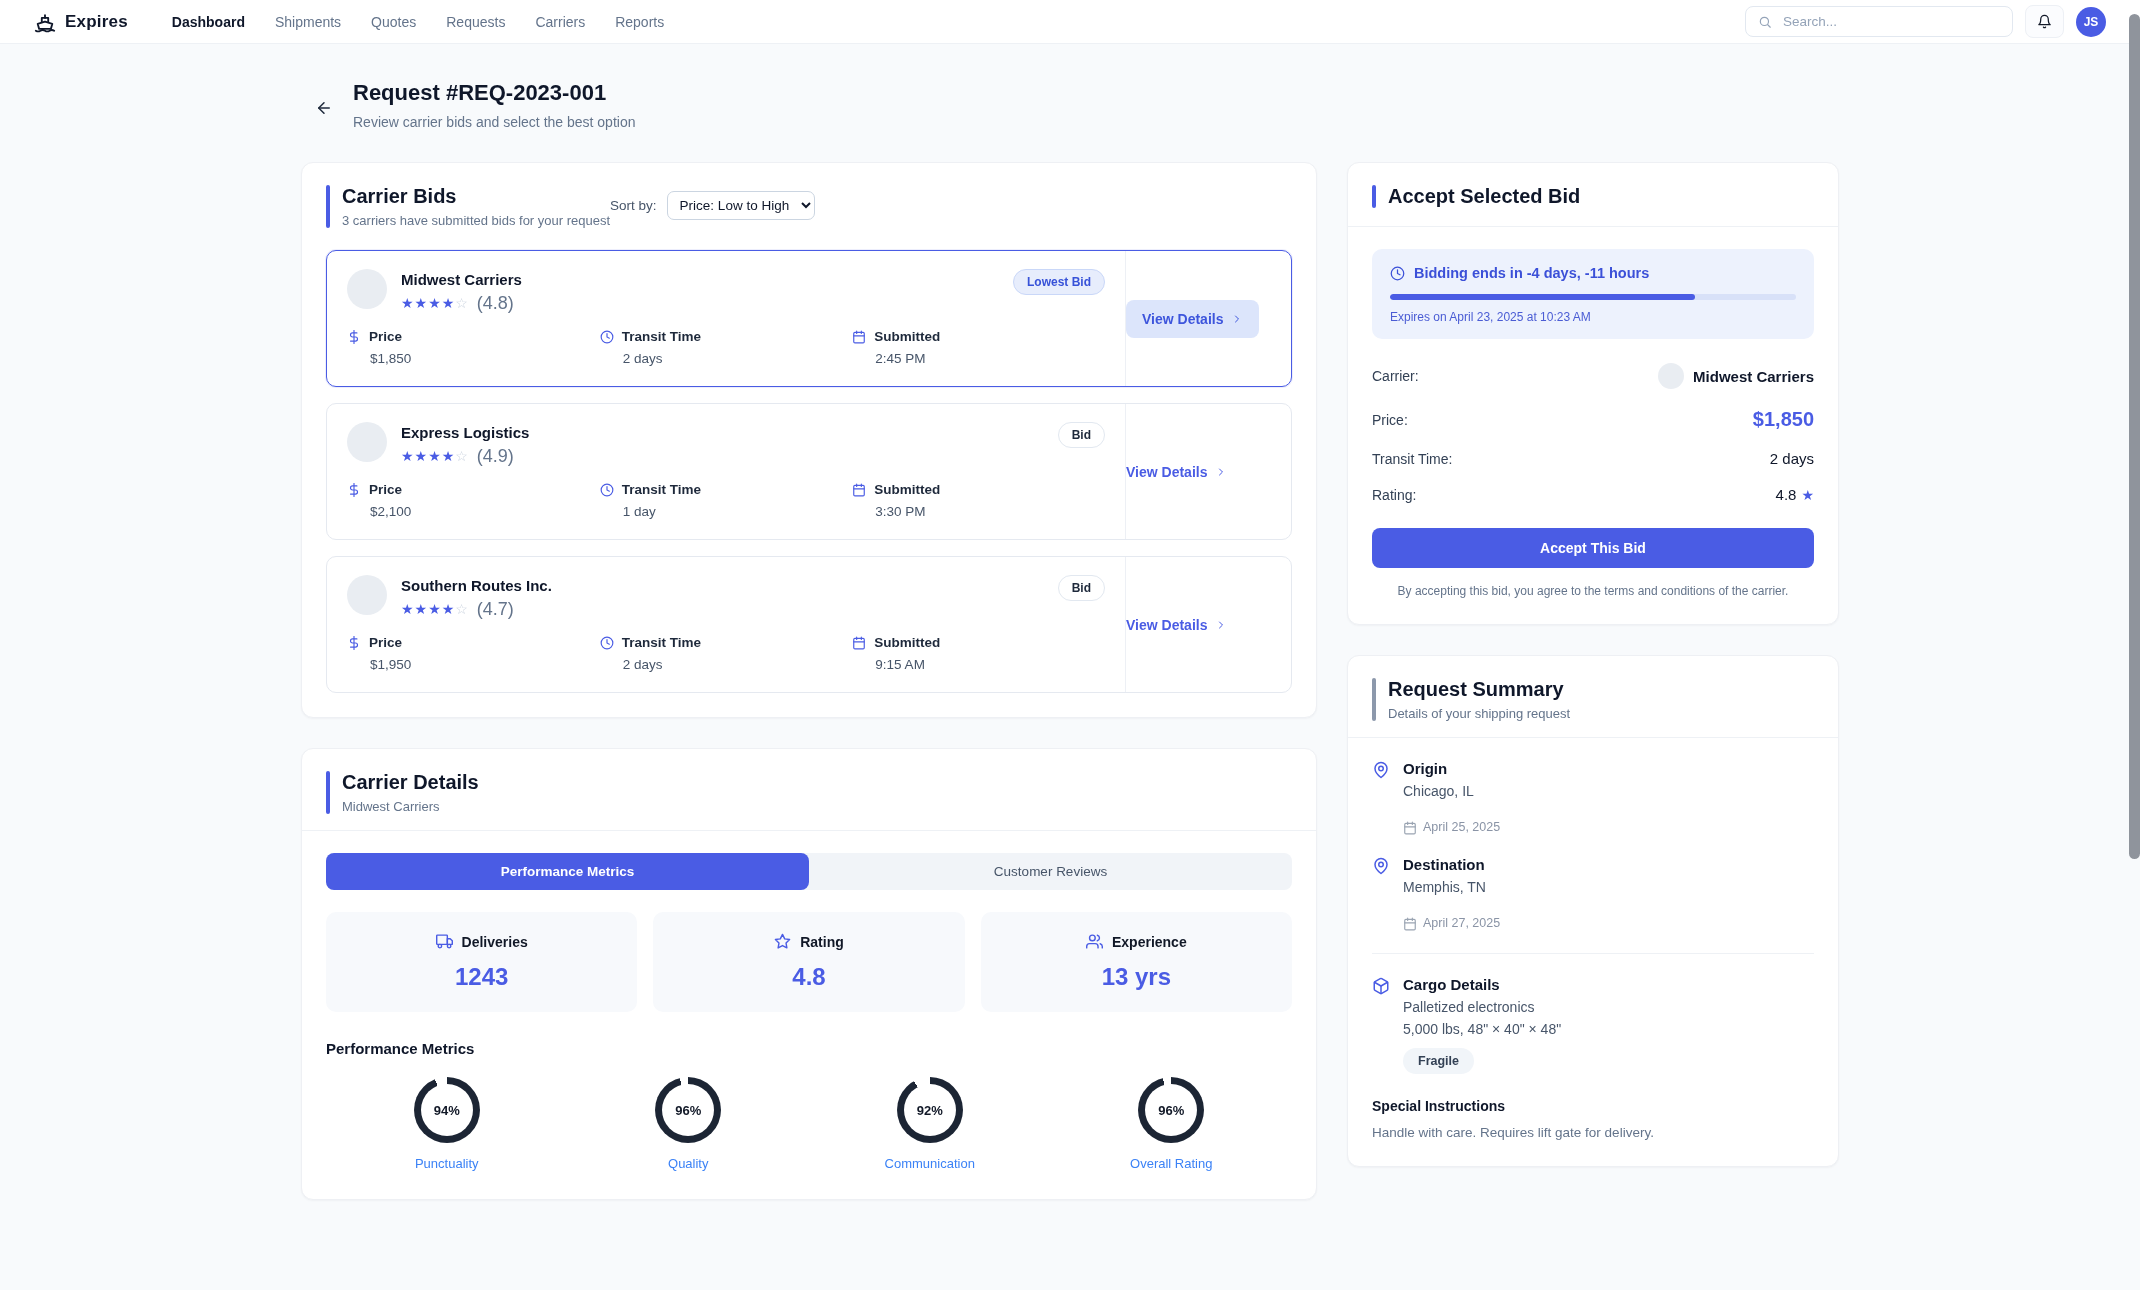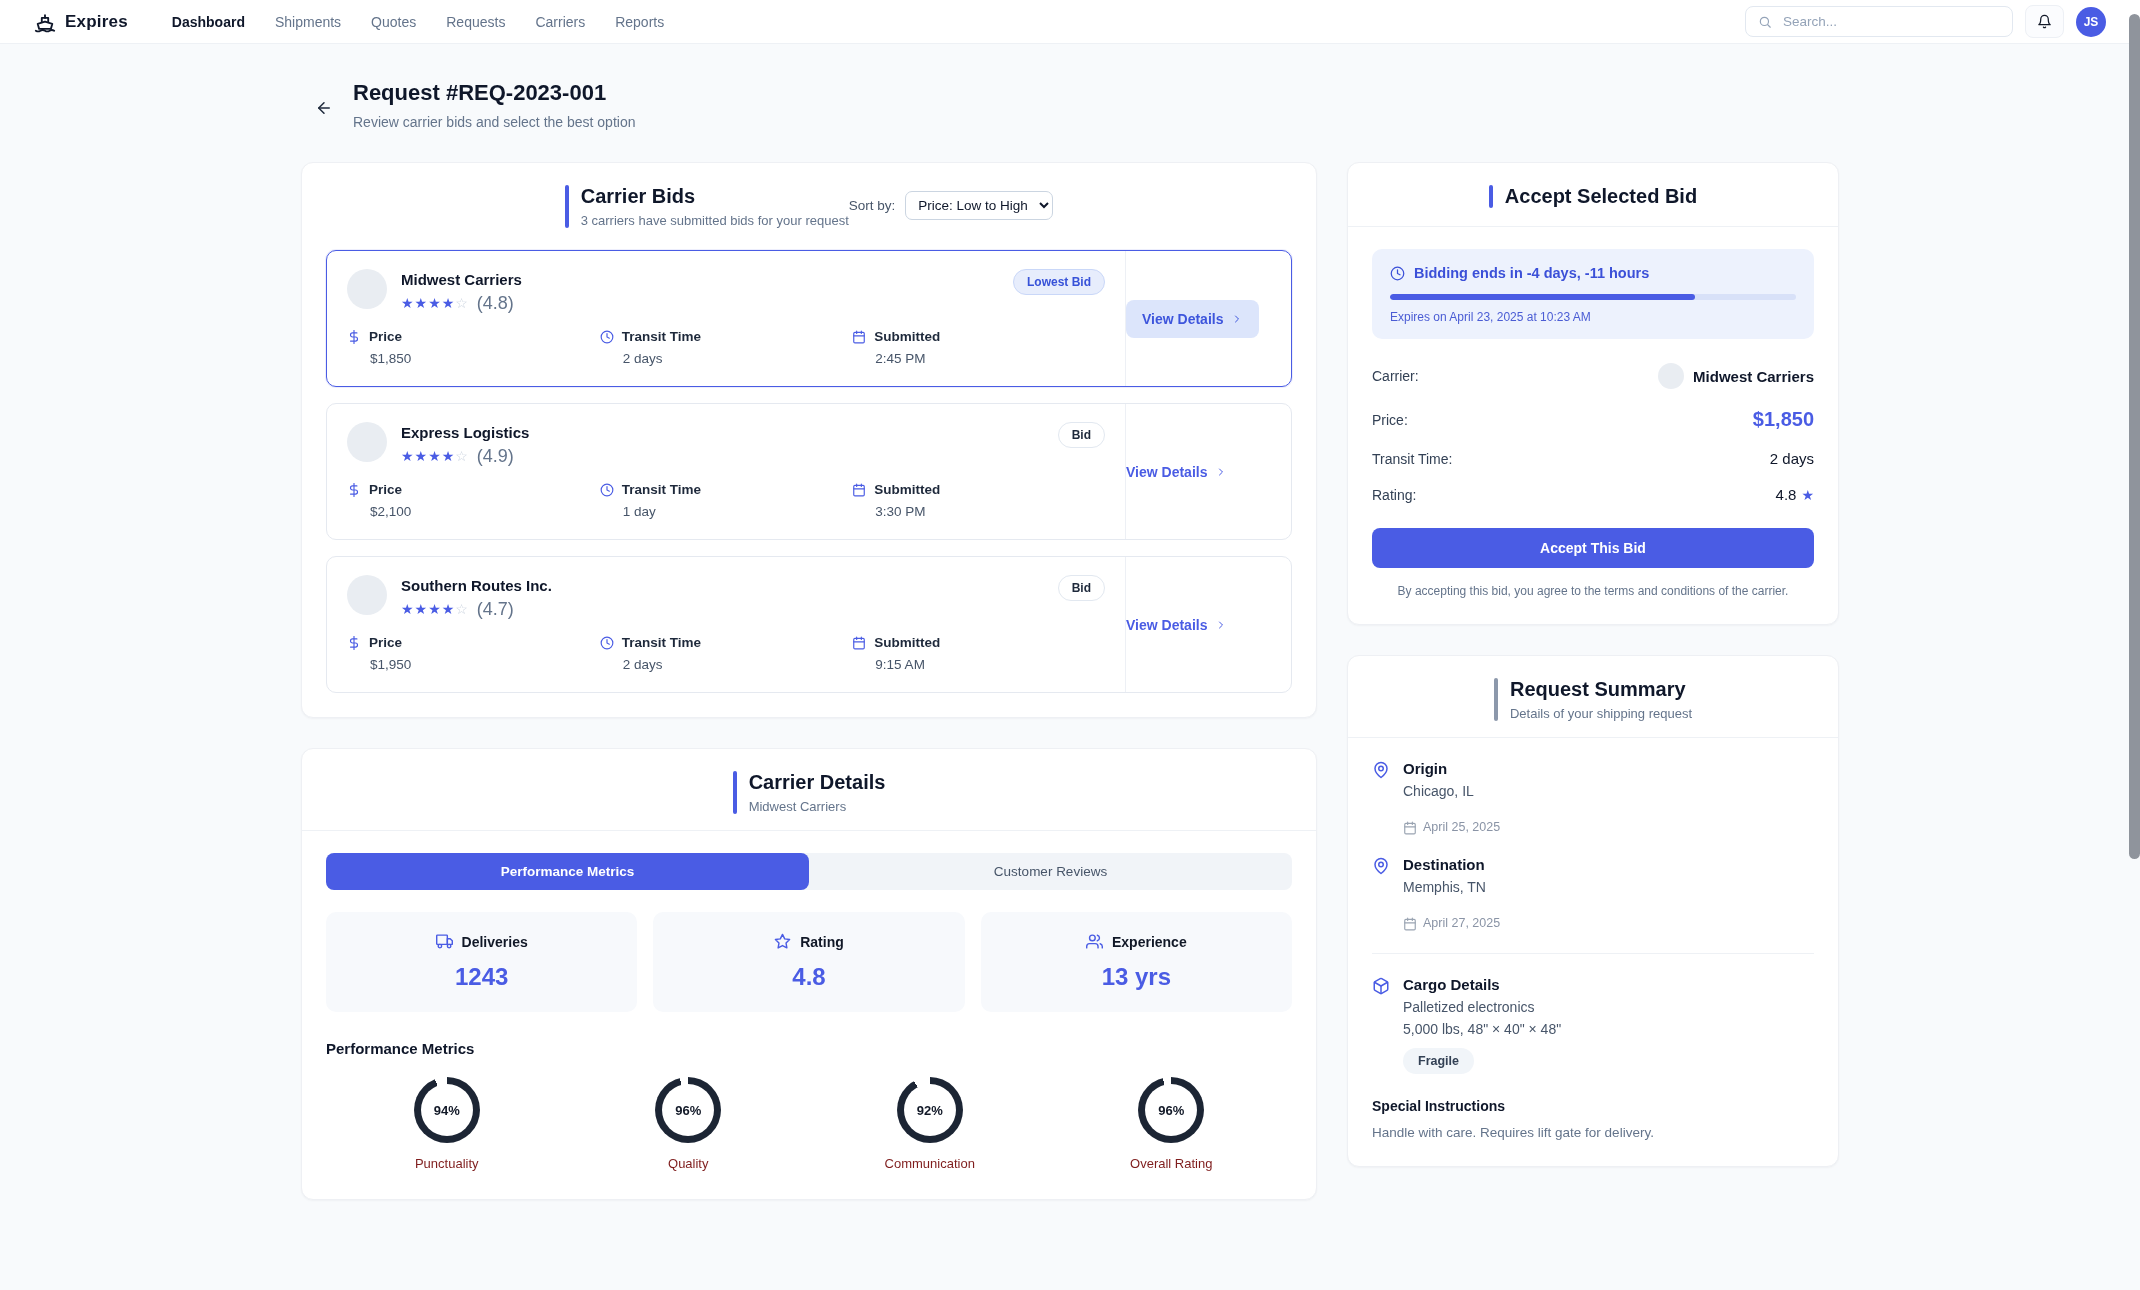--- a/index.html
+++ b/index.html
@@ -40,21 +40,21 @@
 
   
   .content{width:1538px;margin:0 auto;padding-top:36px;}
   .page-header{display:flex;gap:20px;margin-bottom:32px;}
   .back-btn{background:none;border:none;color:#1e293b;cursor:pointer;padding:6px 0 0 14px;}
   .page-title{font-size:22px;font-weight:bold;margin:0 0 8px;}
   .page-sub{font-size:14px;color:var(--muted);margin:0;}
   .grid{display:grid;grid-template-columns:1fr 492px;gap:30px;align-items:start;}
 
   .card{background:#fff;border:1px solid #eef0f4;border-radius:12px;box-shadow:0 1px 2px rgba(15,23,42,.04);}
-  .card-head{display:flex;align-items:flex-start;justify-content:center;padding:22px 24px 16px;}
+  .card-head{display:flex;align-items:flex-start;justify-content:flex-start;padding:22px 24px 16px;}
   .head-left{display:flex;gap:12px;}
   .accent{width:4px;border-radius:2px;background:var(--primary);}
   .accent.gray{background:#8c98ab;}
   .sec-title{font-size:20px;font-weight:bold;margin:0;}
   .sec-sub{font-size:13px;color:var(--muted);margin:5px 0 0;}
   .hr{height:1px;background:#eef1f5;}
 
   
   .sort{display:flex;align-items:center;gap:10px;margin-top:6px;}
   .sort-label{font-size:13.5px;color:#475569;}
@@ -91,21 +91,21 @@
   .stats{display:grid;grid-template-columns:repeat(3,1fr);gap:16px;margin-top:22px;}
   .stat-card{background:#f7f9fc;border-radius:10px;padding:21px 20px;display:flex;flex-direction:column;align-items:center;gap:13px;}
   .stat-top{display:flex;align-items:center;gap:9px;font-size:14px;font-weight:bold;color:#111827;}
   .stat-top .icon{color:var(--primary);}
   .stat-value{font-size:24px;font-weight:bold;color:var(--primary);}
   .pm-heading{font-size:15px;font-weight:bold;margin:28px 0 20px;}
   .gauges{display:grid;grid-template-columns:repeat(4,1fr);}
   .gauge-item{display:flex;flex-direction:column;align-items:center;gap:13px;}
   .gauge-ring{width:66px;height:66px;border-radius:50%;position:relative;}
   .gauge-inner{position:absolute;inset:7px;background:#fff;border-radius:50%;display:flex;align-items:center;justify-content:center;font-size:13px;font-weight:bold;color:#111827;}
-  .gauge-label{font-size:13px;color:#7f1d1d;text-align:right;}
+  .gauge-label{font-size:13px;color:#3b82f6;text-align:right;}
 
   
   .ap-body{padding:22px 24px 24px;}
   .info-box{background:#edf2fd;border-radius:10px;padding:16px 18px 15px;}
   .countdown{display:flex;align-items:center;gap:9px;font-size:14.5px;font-weight:bold;color:#3b50d8;}
   .progress{height:6px;background:#d8e1f8;border-radius:3px;margin:13px 0 10px;overflow:hidden;}
   .progress-fill{height:100%;background:var(--primary);border-radius:3px;}
   .expires{font-size:12px;color:#4a5cd4;}
   .ap-rows{margin-top:24px;}
   .ap-row{display:flex;align-items:center;justify-content:space-between;margin-bottom:19px;}

